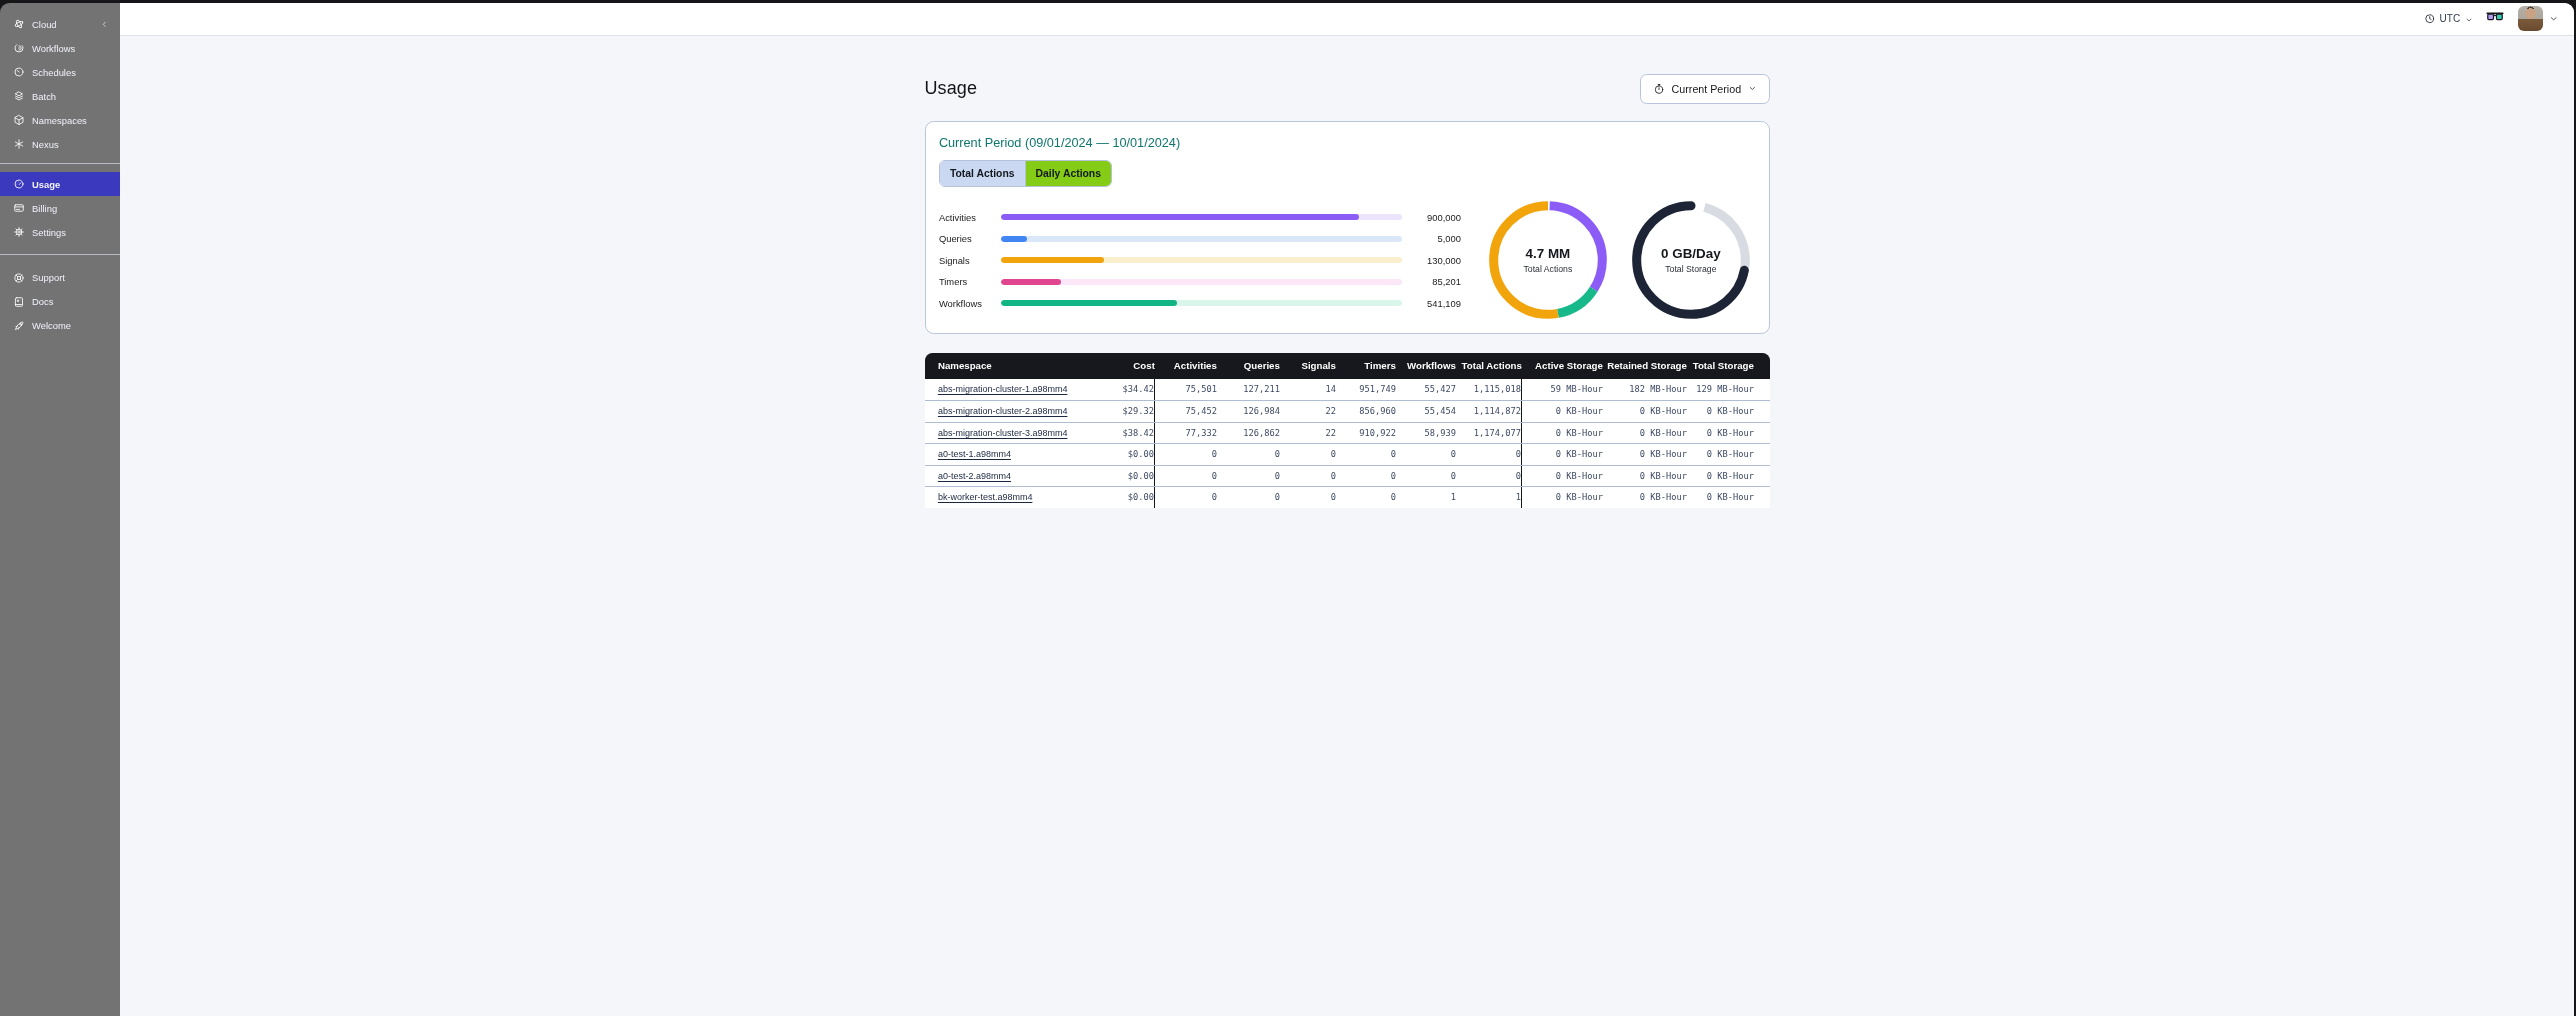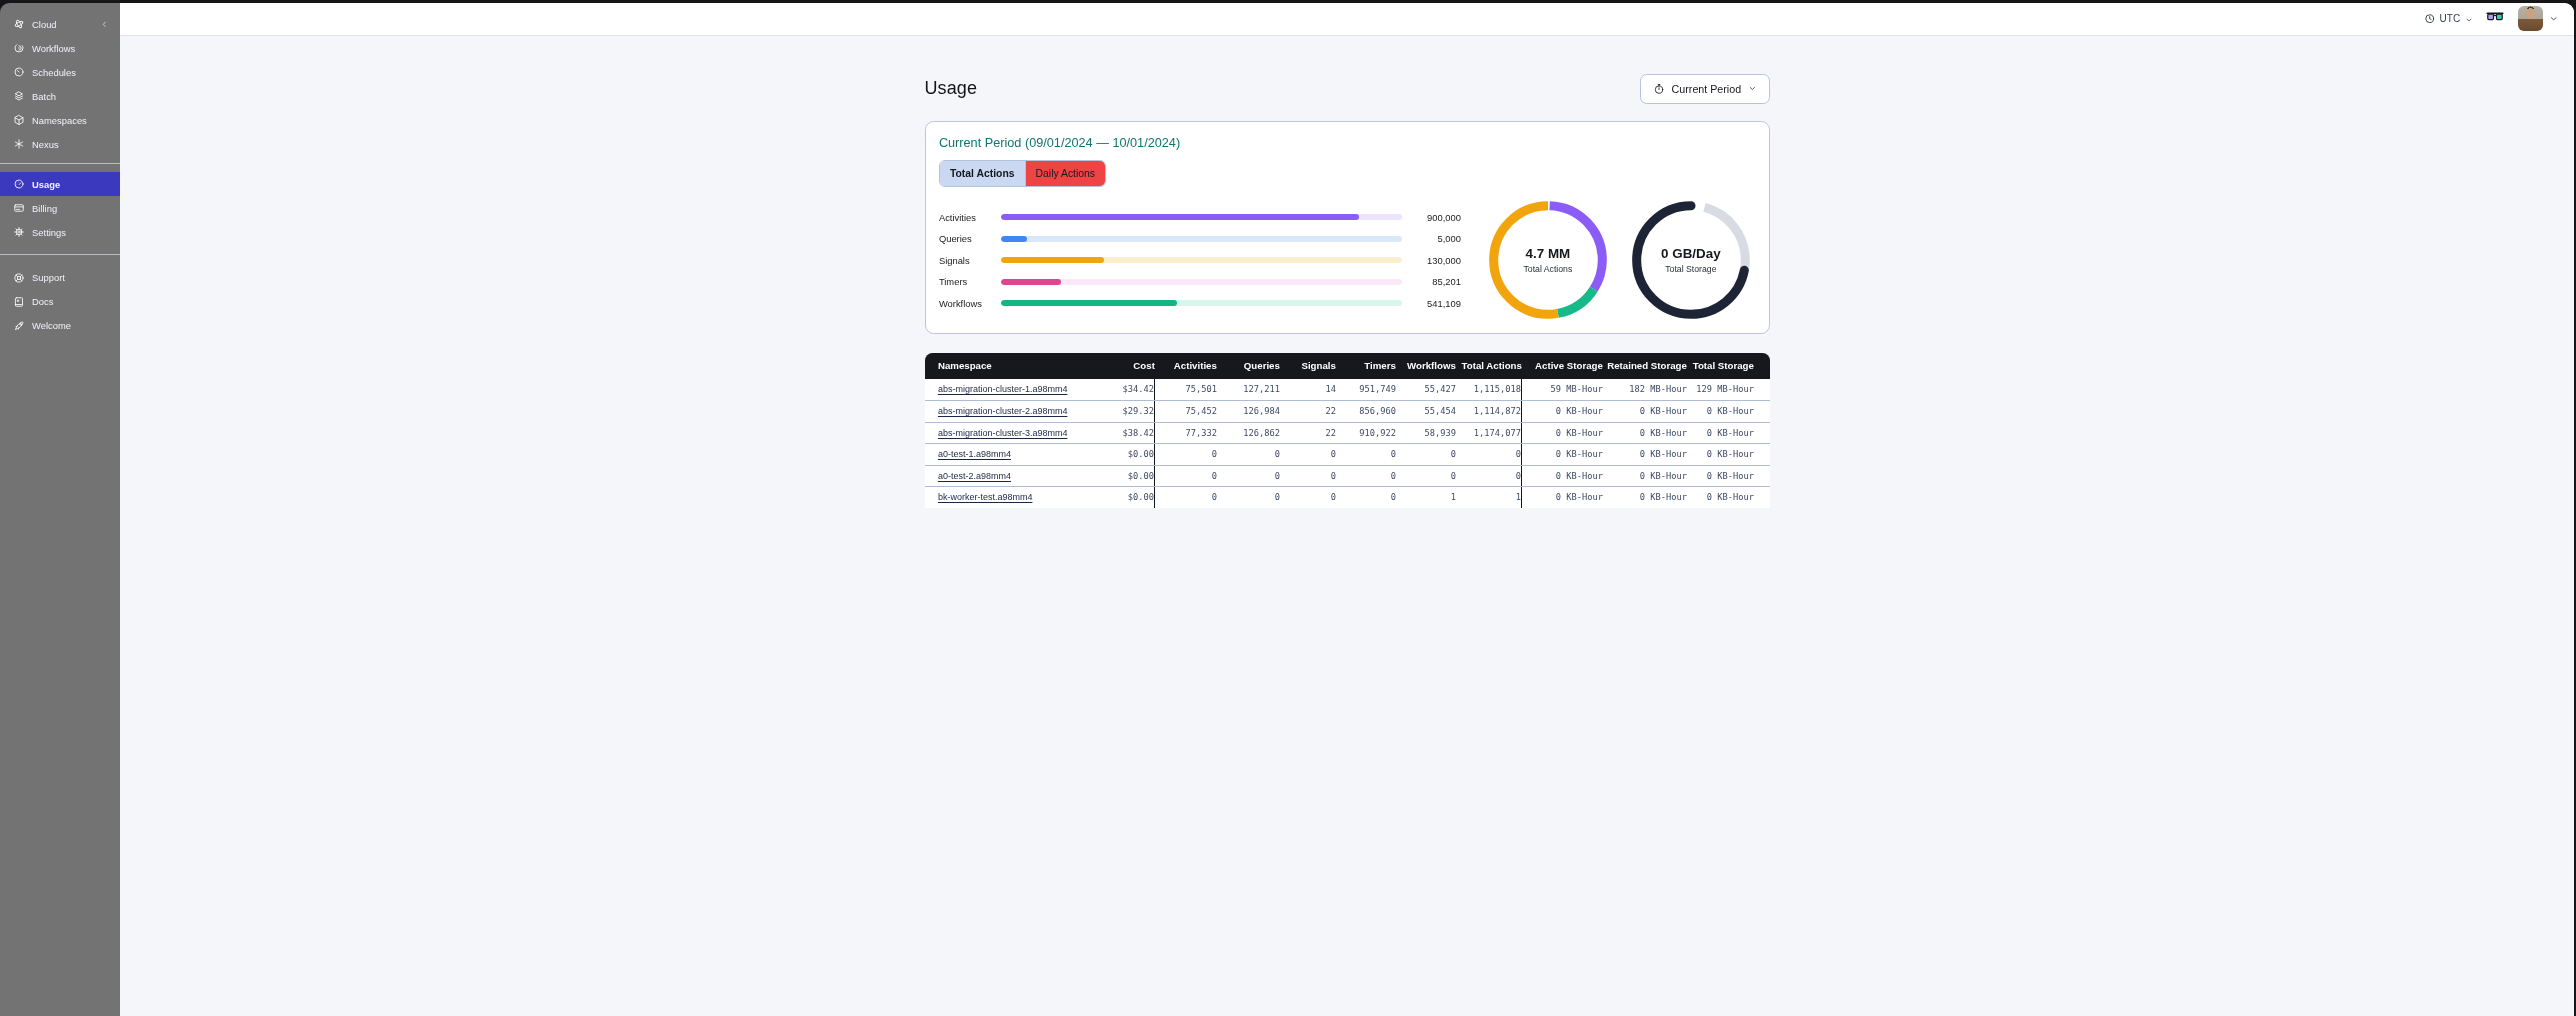--- a/index.html
+++ b/index.html
@@ -37,21 +37,21 @@
 
   .page-head { display:flex; align-items:center; justify-content:space-between; margin-top:38px; }
   .page-title { font-size:18px; font-weight:500; color:#141414; letter-spacing:0.1px; }
   .period-btn { display:flex; align-items:center; gap:6.7px; background:#fff; border:1px solid #B7C3DC; border-radius:6.7px; height:30px; padding:0 12px; cursor:pointer; font-size:10.7px; font-weight:500; color:#16181D; }
   .period-btn svg.sw { width:12px; height:12px; stroke:#16181D; fill:none; stroke-width:1.7; stroke-linecap:round; }
 
   
   .card { margin-top:17.4px; background:#fff; border:1px solid #B9C5DB; border-radius:8.7px; padding:14px 13.4px 13.4px 13.4px; height:213px; }
   .card-title { font-size:12.7px; font-weight:500; color:#0f766e; }
   .tabs { display:inline-flex; margin-top:10px; border:1px solid #B5C2DC; border-radius:6px; overflow:hidden; background:#fff; }
-  .tab { padding:0 10px; height:25px; display:flex; align-items:center; font-size:10.4px; font-weight:400; color:#14181F; cursor:pointer; background:#ef4444; border:none; font-family:inherit; }
+  .tab { padding:0 10px; height:25px; display:flex; align-items:center; font-size:10.4px; font-weight:700; color:#14181F; cursor:pointer; background:#84cc16; border:none; font-family:inherit; }
   .tab + .tab { border-left:1px solid #B5C2DC; }
   .tab.active { background:#CBD8F1; font-weight:600; }
 
   .chart-row { display:flex; align-items:center; margin-top:14px; }
   .bars { width:522px; }
   .bar-row { display:flex; align-items:center; height:21.5px; }
   .bar-label { width:62px; font-size:9.4px; color:#1B1B1F; }
   .bar-track { flex:1; height:6px; border-radius:3.4px; position:relative; overflow:hidden; }
   .bar-fill { position:absolute; left:0; top:0; bottom:0; border-radius:3.4px; }
   .bar-value { width:59px; text-align:right; font-size:9.4px; color:#1B1B1F; }

